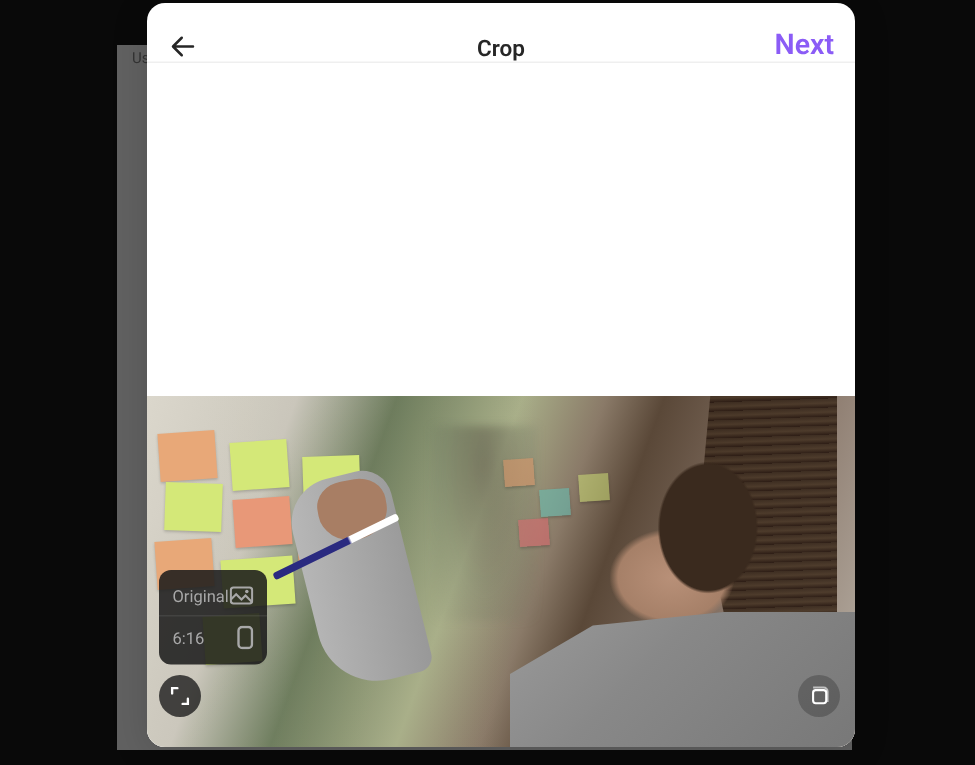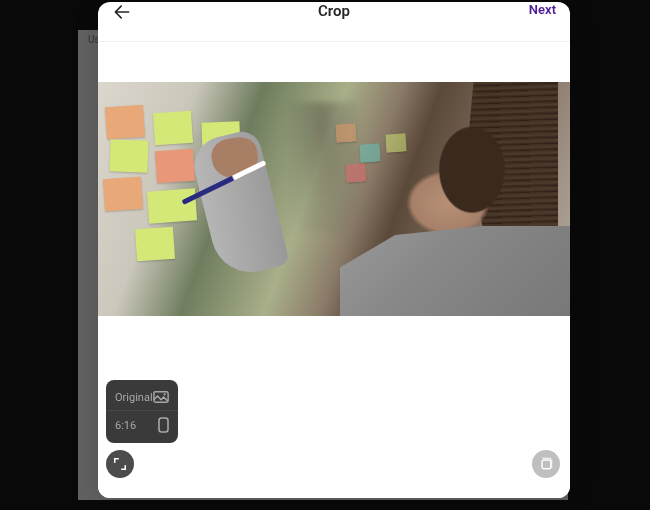--- a/index.html
+++ b/index.html
@@ -41,52 +41,52 @@
       background: #fff;
       border-radius: 12px;
       overflow: hidden;
       box-shadow: 0 4px 24px rgba(0,0,0,0.15);
       display: flex;
       flex-direction: column;
     }
     .modal-header {
       height: 40px;
       display: flex;
-      align-items: flex-start;
+      align-items: flex-end;
       justify-content: space-between;
       padding: 0 14px;
       border-bottom: 1px solid #efefef;
       position: relative;
     }
     .back-btn {
       width: 20px; height: 20px;
       display: flex; align-items: center; justify-content: center;
       cursor: pointer;
     }
     .modal-title {
       position: absolute;
       left: 50%;
       transform: translateX(-50%);
       font-size: 15px;
       font-weight: 600;
       color: #262626;
     }
     .next-btn {
-      font-size: 13px;
+      font-size: 19px;
       font-weight: 600;
-      color: #4c1d95;
+      color: #8b5cf6;
       cursor: pointer;
     }
     .modal-body {
       flex: 1;
       position: relative;
       background: #fff;
       display: flex;
       flex-direction: column;
-      justify-content: flex-start;
+      justify-content: flex-end;
     }
     .image-area {
       width: 100%;
       height: 234px;
       position: relative;
       margin-top: 40px;
     }
     .photo {
       width: 100%;
       height: 100%;

